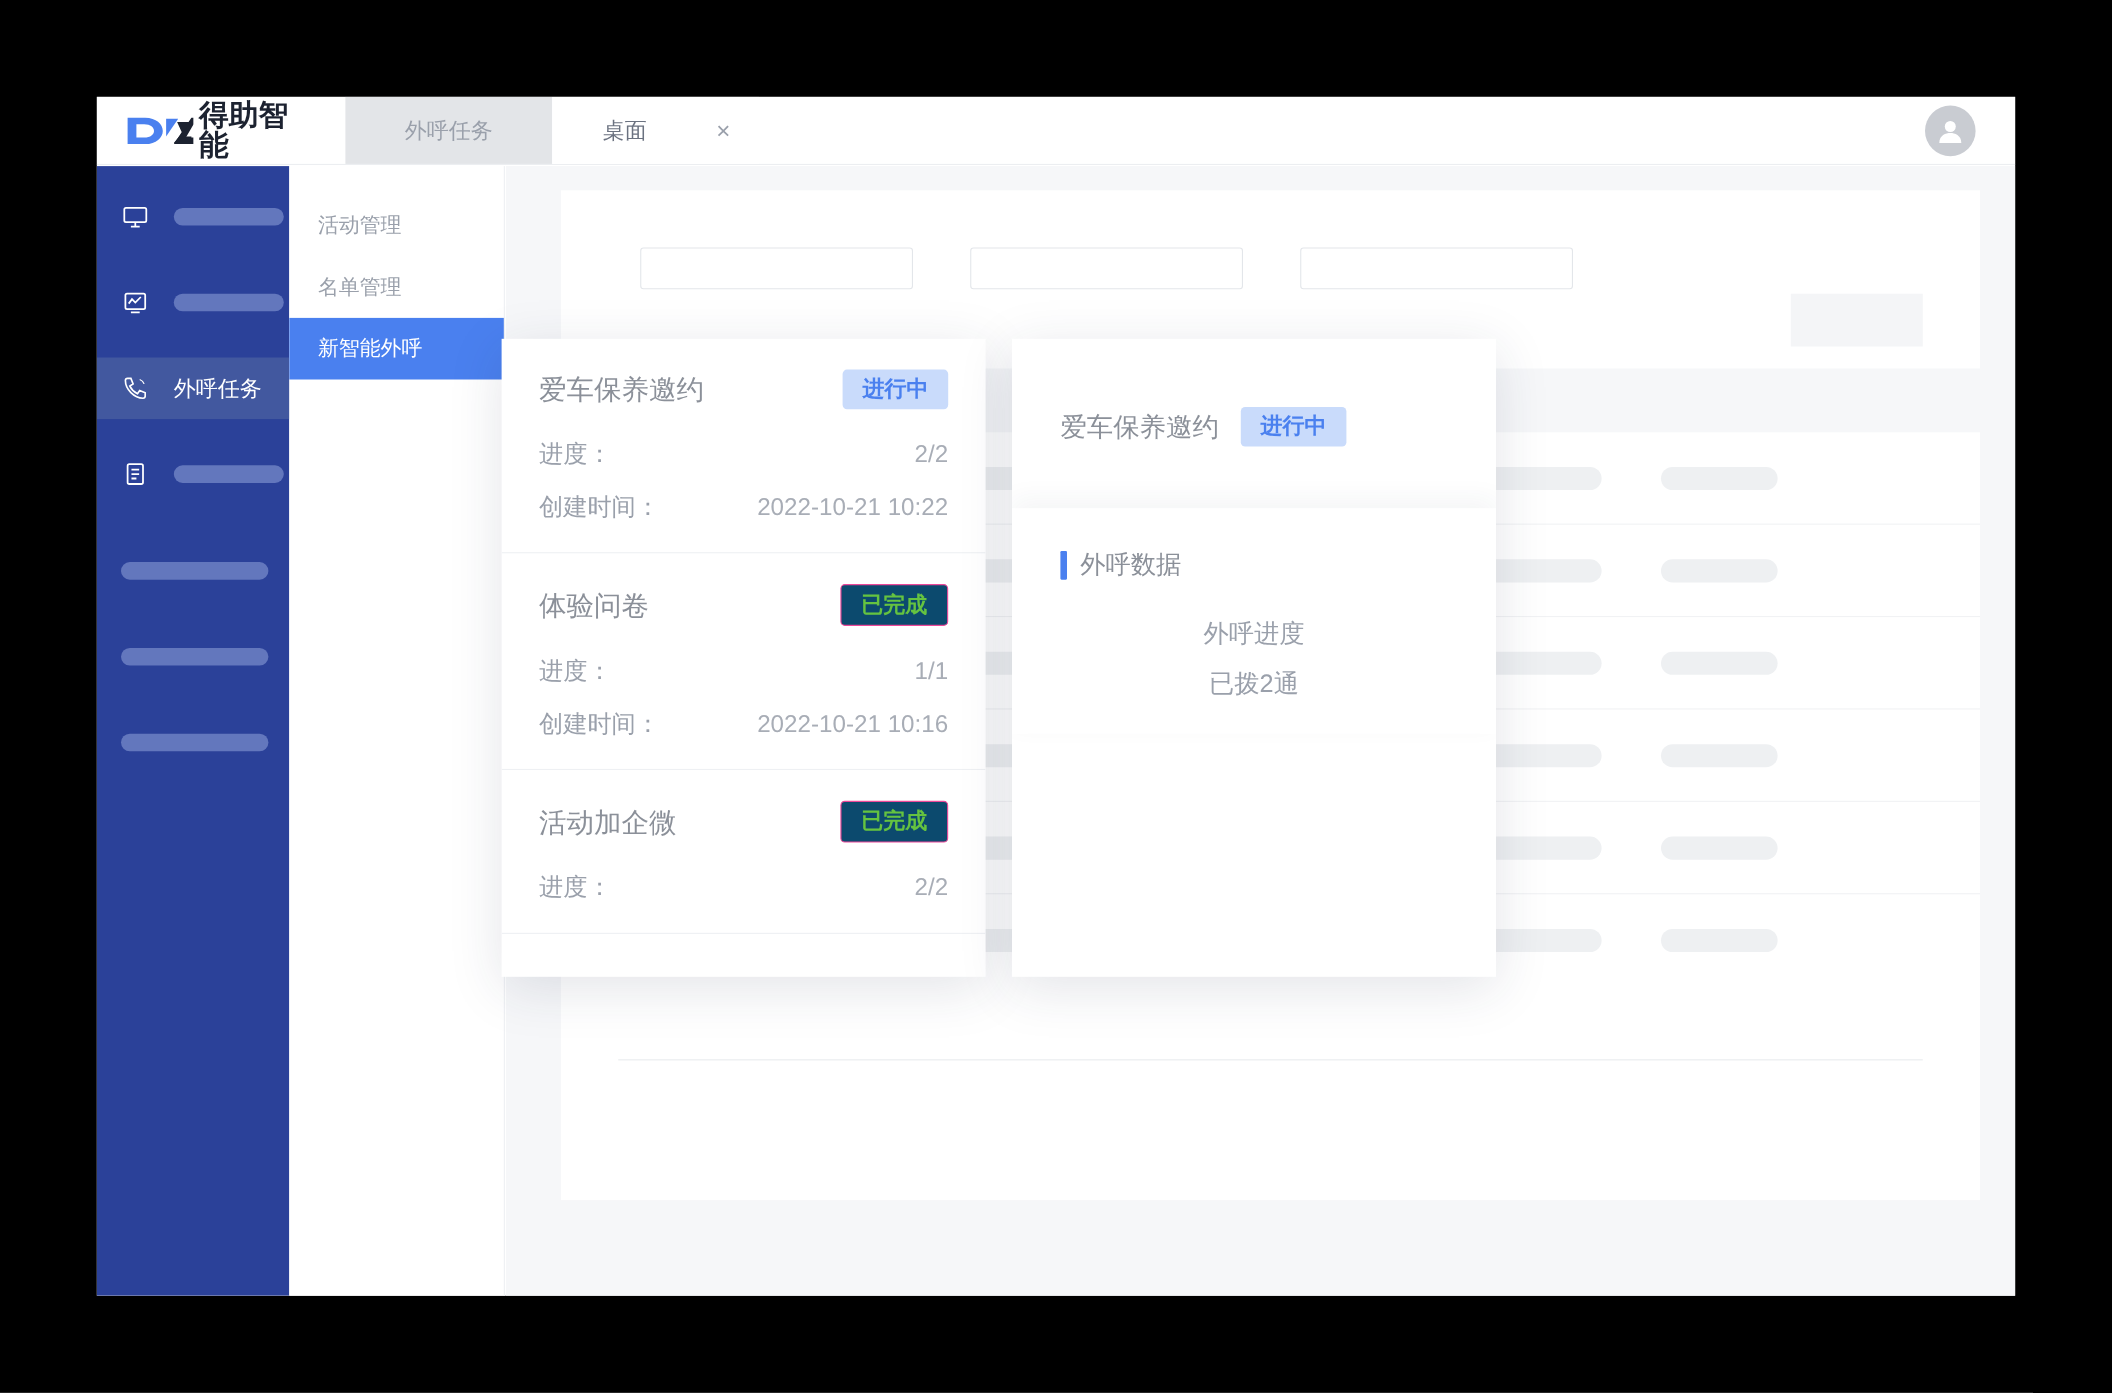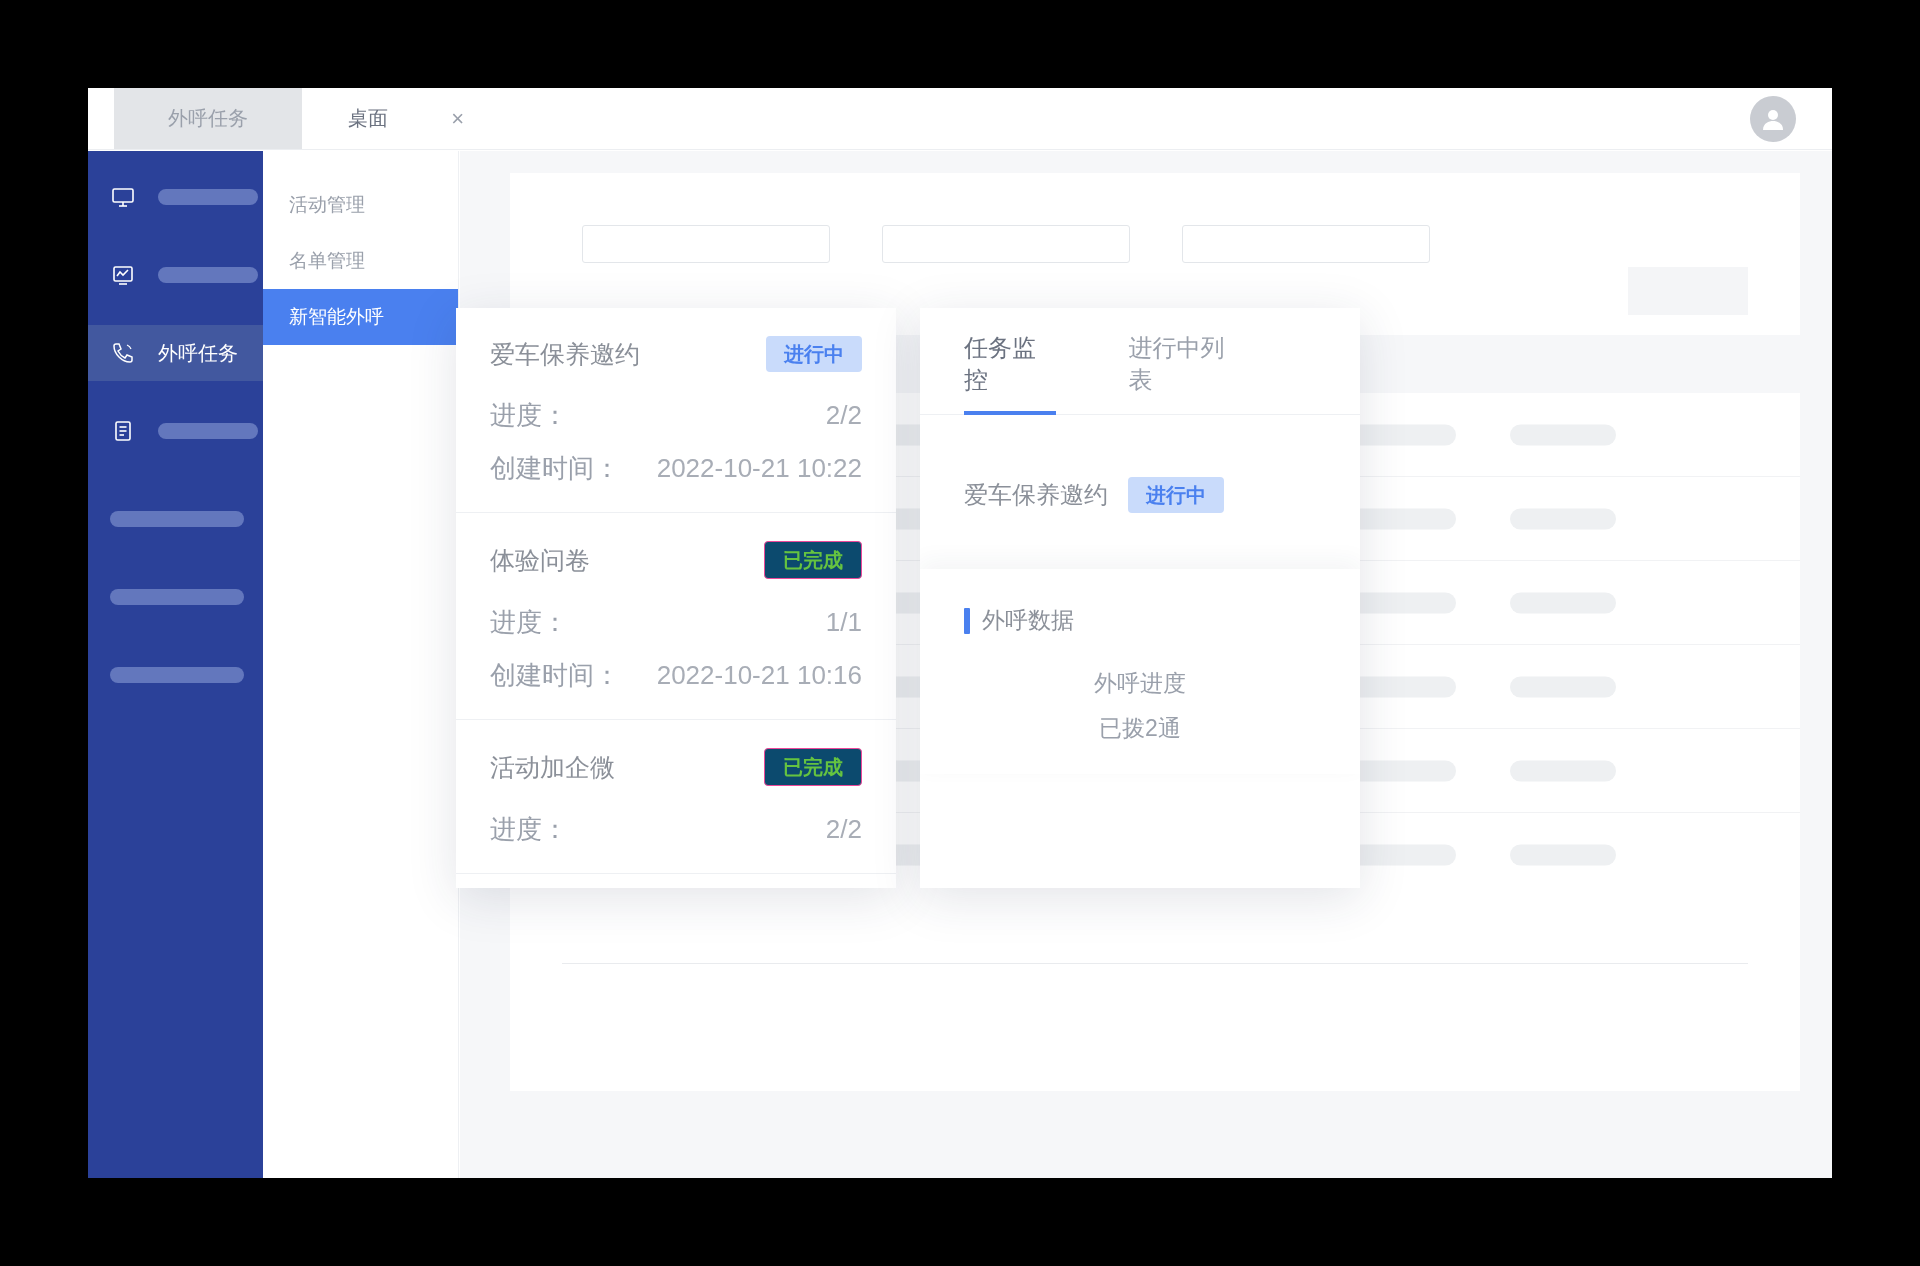--- a/index.html
+++ b/index.html
@@ -173,21 +173,21 @@
     padding: 8px 18px;
     border-radius: 4px;
     line-height: 1;
     display: inline-block;
     font-weight: bold;
   }
   .badge.running { background: #c9dbfb; color: #4a80ef; }
   .badge.done { background: #0c4a6e; color: #65c340; border: 1px solid #ec4899; }
   .task-row {
     display: flex; align-items: baseline; justify-content: space-between;
-    font-size: 26px; color: #9aa0ab;
+    font-size: 22px; color: #9aa0ab;
     margin-top: 18px;
   }
   .task-row .k { color: #9aa0ab; }
   .task-row .v { color: #a8adb6; }
 
   
   .monitor-col { left: 832px; top: 220px; width: 440px; height: 580px; overflow: hidden; }
   .monitor-tabs {
     display: flex; gap: 0; border-bottom: 1px solid #eef0f3;
     padding: 0 44px;
@@ -226,20 +226,31 @@
   }
   .gauge-value .unit { font-size: 24px; margin-left: 8px; }
   .gauge-sub { font-size: 23px; color: #9aa0ab; margin-top: 14px; }
 </style>
 </head>
 <body>
 
 <div class="app-window">
 
   <div class="topbar">
+    <div class="brand">
+      <span class="brand-mark">
+        <svg width="62" height="32" viewBox="0 0 62 32">
+          <path d="M2 4 L18 4 C28 4 34 10 34 16 C34 22 28 28 18 28 L2 28 Z M10 10 L10 22 L17 22 C23 22 26 19 26 16 C26 13 23 10 17 10 Z" fill="#4a80ef"></path>
+          <path d="M38 4 L60 4 L44 28 L62 28 L62 22 L55 22 L62 10 L62 4 Z" fill="#1c2230"></path>
+          <path d="M37 5 L48 5 L37 21 Z" fill="#4a80ef"></path>
+          <path d="M47 8 L60 8 L44 27 L60 27 L60 21 L53 21 Z" fill="#1c2230"></path>
+        </svg>
+      </span>
+      <span class="brand-name">得助智能</span>
+    </div>
 
     <div class="tabs">
       <div class="tab inactive">
         <span>外呼任务</span>
       </div>
       <div class="tab active">
         <span>桌面</span>
         <span class="tab-close">×</span>
       </div>
     </div>
@@ -449,28 +460,20 @@
         <span class="badge done">已完成</span>
       </div>
       <div class="task-row">
         <span class="k">进度：</span>
         <span class="v">2/2</span>
       </div>
     </div>
   </div>
 
   <div class="overlay-panel monitor-col">
-    <div class="monitor-tabs">
-      <div class="m-tab active">
-        <span>任务监控</span>
-      </div>
-      <div class="m-tab">
-        <span>进行中列表</span>
-      </div>
-    </div>
 
     <div class="monitor-item">
       <span class="monitor-item-name">爱车保养邀约</span>
       <span class="badge running">进行中</span>
     </div>
 
     <div class="data-block">
       <div class="data-head">
         <span class="data-bar"></span>
         <span class="data-head-title">外呼数据</span>

